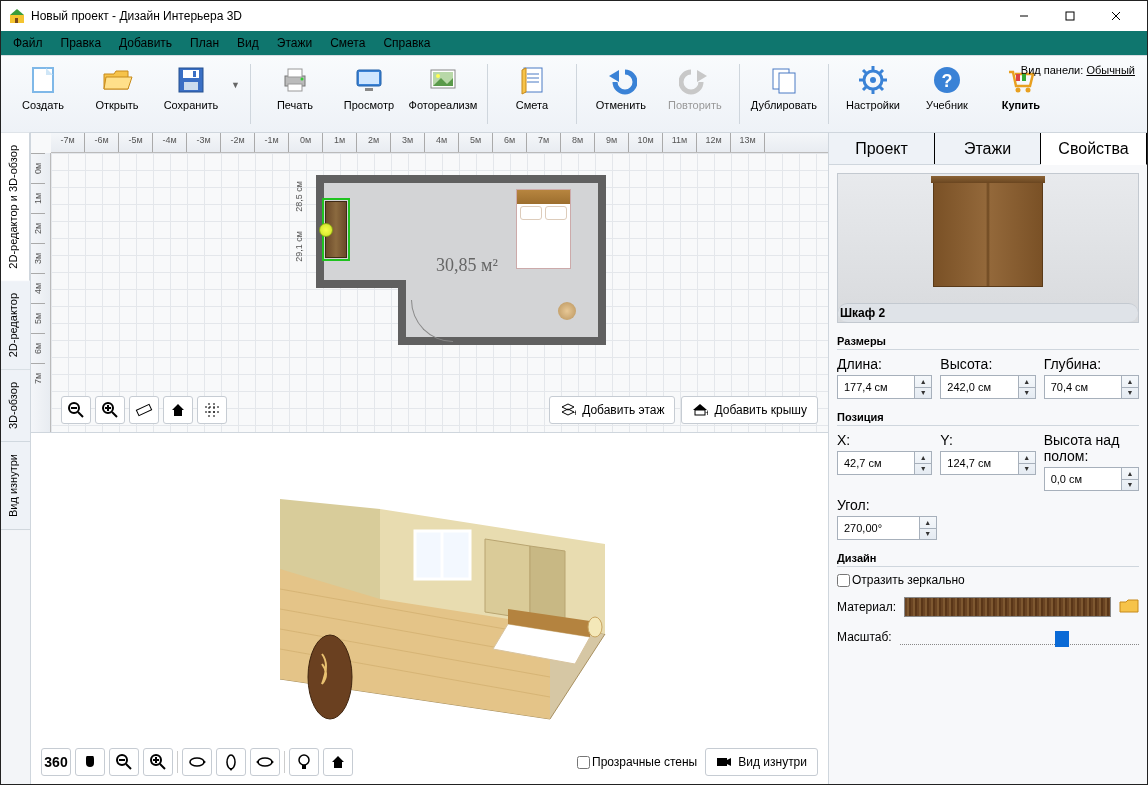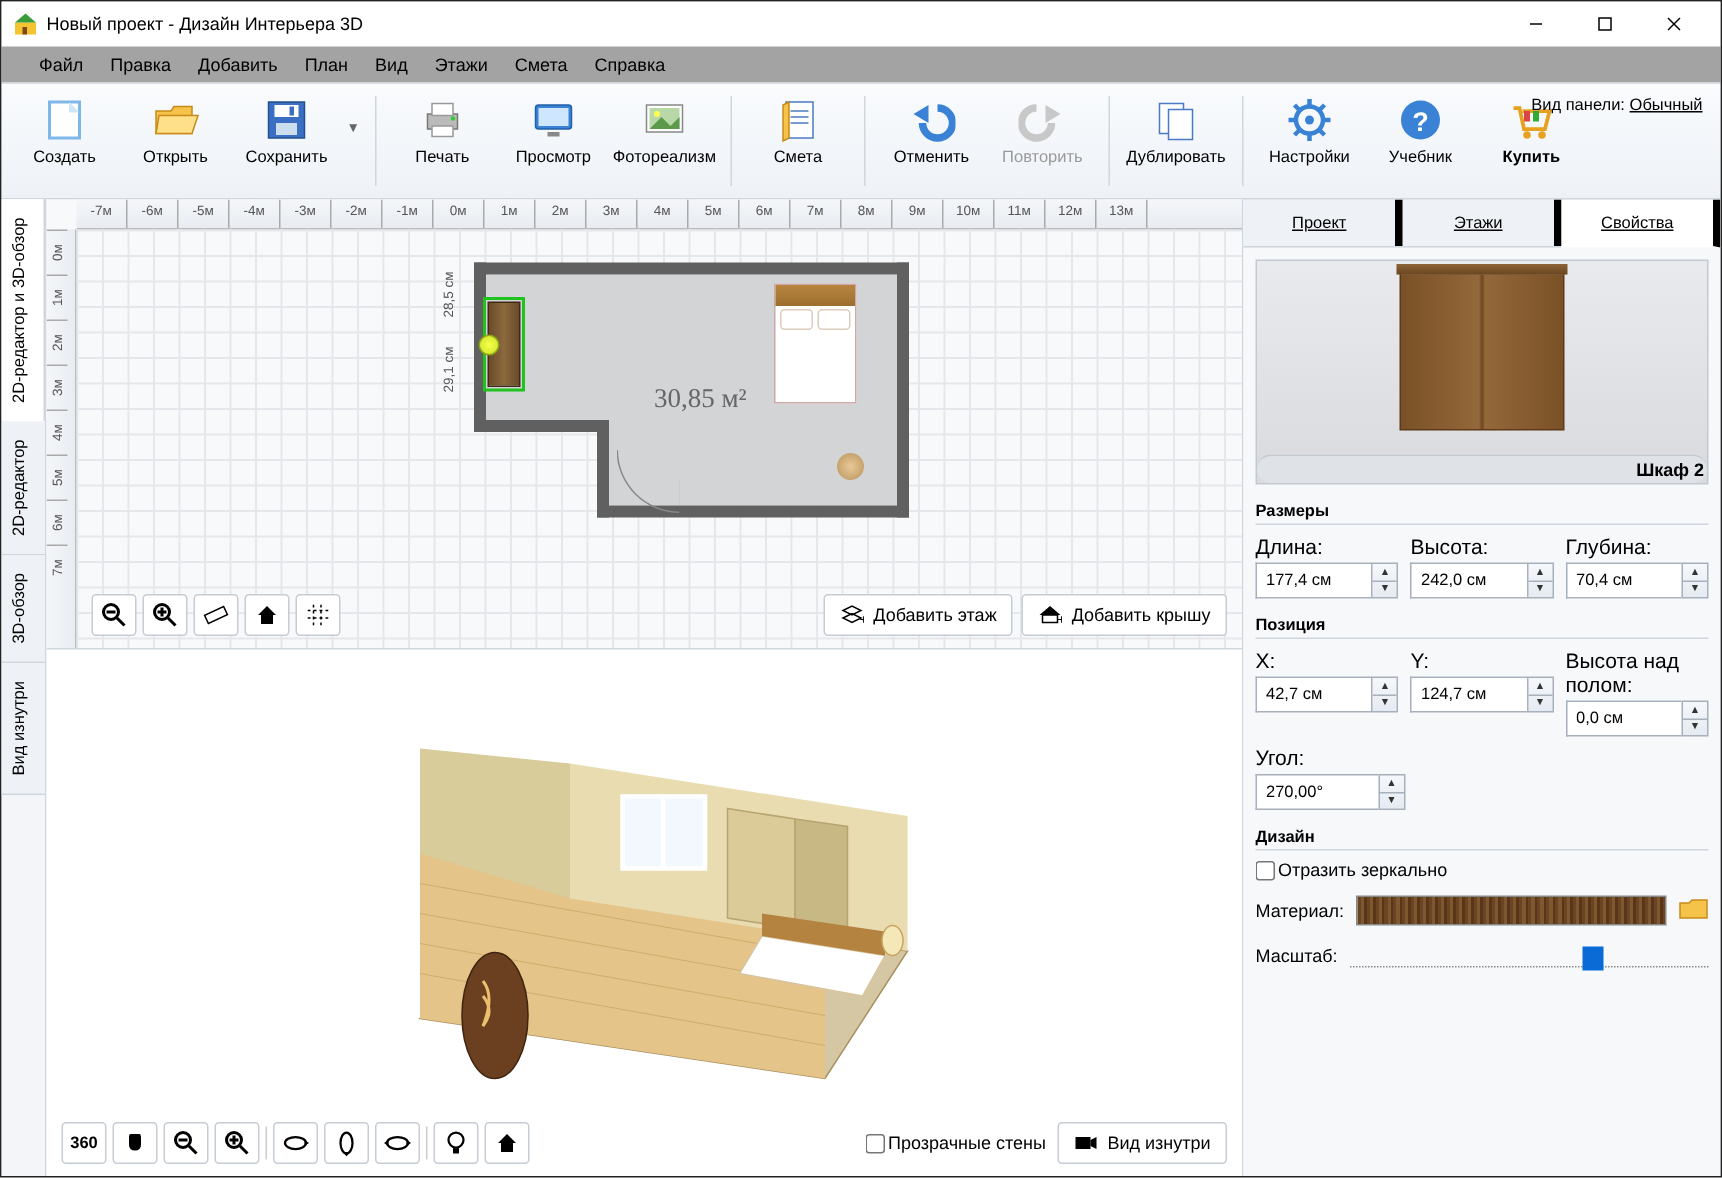--- a/index.html
+++ b/index.html
@@ -4,21 +4,21 @@
 <style>
 * { box-sizing: border-box; margin: 0; padding: 0; }
 body { font-family: "Segoe UI", Tahoma, sans-serif; font-size: 12px; background: #fff; color: #000; width: 1148px; height: 785px; overflow: hidden; border: 1px solid #222; position: relative; }
 
 .titlebar { height: 30px; display: flex; align-items: center; padding: 0 8px; background: #fff; }
 .titlebar .appicon { width: 16px; height: 16px; margin-right: 6px; }
 .titlebar .title { flex: 1; font-size: 12px; }
 .titlebar .wbtns { display: flex; gap: 0; }
 .titlebar .wbtn { width: 46px; height: 28px; display: flex; align-items: center; justify-content: center; }
 
-.menubar { height: 24px; display: flex; align-items: center; padding: 0 17px; gap: 2px; background: #a3a3a3; }
+.menubar { height: 24px; display: flex; align-items: center; padding: 0 4px; gap: 2px; background: #0f766e; }
 .menubar .mitem { padding: 3px 8px; border-radius: 2px; }
 
 .toolbar { height: 78px; background: linear-gradient(#f9fbfd,#eef2f7); border-top: 1px solid #d8dde3; border-bottom: 1px solid #cfd6dd; display: flex; align-items: flex-start; padding: 6px 8px 4px; gap: 6px; position: relative; }
 .tgroup { display: flex; gap: 6px; align-items: flex-start; }
 .tsep { width: 1px; background: #cfd6dd; height: 60px; margin: 2px 4px; }
 .tbtn { display: flex; flex-direction: column; align-items: center; width: 68px; padding: 2px 0; border-radius: 3px; }
 .tbtn .ticon { width: 32px; height: 32px; display: flex; align-items: center; justify-content: center; }
 .tbtn .tlbl { font-size: 11px; margin-top: 3px; text-align: center; }
 .tbtn.dis .tlbl { color: #999; }
 .panel-mode { position: absolute; right: 12px; top: 8px; font-size: 11px; }
@@ -58,26 +58,26 @@
 .view2d-rbtns { position: absolute; right: 10px; bottom: 8px; display: flex; gap: 6px; }
 .mini-btn { width: 30px; height: 28px; background: #fff; border: 1px solid #c6ccd3; border-radius: 3px; display: flex; align-items: center; justify-content: center; font-size: 16px; }
 .text-btn { height: 28px; background: #fff; border: 1px solid #c6ccd3; border-radius: 3px; display: flex; align-items: center; padding: 0 10px; gap: 6px; font-size: 12px; }
 
 .view3d { flex: 1; position: relative; background: #fff; border-top: 1px solid #cfd6dd; display: flex; align-items: center; justify-content: center; }
 .view3d-tools { position: absolute; left: 10px; bottom: 8px; display: flex; gap: 4px; align-items: center; }
 .view3d-rtools { position: absolute; right: 10px; bottom: 8px; display: flex; gap: 8px; align-items: center; }
 
 .rightpanel { width: 318px; background: #f7f8fa; display: flex; flex-direction: column; }
 .rtabs { display: flex; height: 32px; border-bottom: 1px solid #cfd6dd; background: #eef2f7; }
-.rtab { flex: 1; display: flex; align-items: center; justify-content: center; font-size: 11px; border-right: 5px solid #000000; text-decoration: underline; }
+.rtab { flex: 1; display: flex; align-items: center; justify-content: center; font-size: 16px; border-right: 1px solid #000000; }
 .rtab.active { background: #fff; border-bottom: 1px solid #fff; margin-bottom: -1px; }
 .rbody { flex: 1; padding: 8px; overflow: auto; }
 
 .preview { background: linear-gradient(#e8eaed,#d8dadd); border: 1px solid #c3c9d0; height: 150px; display: flex; flex-direction: column; align-items: center; justify-content: center; }
-.preview .objname { background: #dfe3e8; width: 100%; text-align: right; padding: 2px; font-weight: bold; border-top: 1px solid #c3c9d0; margin-top: auto; border-radius: 10px; }
+.preview .objname { background: #dfe3e8; width: 100%; text-align: left; padding: 2px; font-weight: bold; border-top: 1px solid #c3c9d0; margin-top: auto; border-radius: 10px; }
 .preview .wardrobe { width: 110px; height: 105px; background: linear-gradient(90deg,#7a5126,#93683a 48%,#6d4821 50%,#93683a 52%,#7a5126); border: 1px solid #5a3a18; margin-top: 8px; position: relative; }
 .preview .wardrobe:before { content:''; position:absolute; top:-7px; left:-3px; right:-3px; height:7px; background:linear-gradient(#8b6336,#6a4620); }
 
 .fgroup { margin-top: 10px; }
 .fgroup .flegend { font-weight: bold; font-size: 11px; padding: 2px 0; border-bottom: 1px solid #cfd6dd; margin-bottom: 6px; }
 .frow { display: flex; gap: 8px; margin-bottom: 6px; }
 .fcol { flex: 1; display: flex; flex-direction: column; }
 .fcol label { font-size: 14px; margin-bottom: 3px; }
 .spin { display: flex; height: 24px; }
 .spin input { flex: 1; border: 1px solid #a7b0bb; border-right: none; padding: 0 6px; font-size: 11px; width: 100%; }
@@ -459,21 +459,21 @@
         <polygon points="288,155 370,168 355,195 273,180" fill="#fff" stroke="#d8c4a0"></polygon>
         <polygon points="288,140 370,152 370,168 288,155" fill="#b4833f"></polygon>
 
         <ellipse cx="110" cy="208" rx="22" ry="42" fill="#6a4020" stroke="#3f240e"></ellipse>
         <path d="M102 185q8 10 0 30q8 -10 0 -20" fill="none" stroke="#e8c070" stroke-width="2"></path>
 
         <ellipse cx="375" cy="158" rx="7" ry="10" fill="#f4e8b8" stroke="#c8a460" first="">
       </ellipse>
         </svg>
       <div class="view3d-tools">
-        <div class="mini-btn" style="font-size:11px;font-weight:bold">360</div>
+        <div class="mini-btn" style="font-size:14px;font-weight:bold">360</div>
         <div class="mini-btn">
             <svg width="16" height="16" viewBox="0 0 16 16">
               <path d="M5 2q-1 0-1 2v5q0 4 4 4t4-4V5q0-3-1-3" fill="#000"></path>
             </svg>
           </div>
         <div class="mini-btn">
             <svg width="18" height="18" viewBox="0 0 18 18">
               <circle cx="7" cy="7" r="5" fill="none" stroke="#000" stroke-width="2"></circle>
               <line x1="11" y1="11" x2="16" y2="16" stroke="#000" stroke-width="2"></line>
               <line x1="4" y1="7" x2="10" y2="7" stroke="#000" stroke-width="2"></line>

